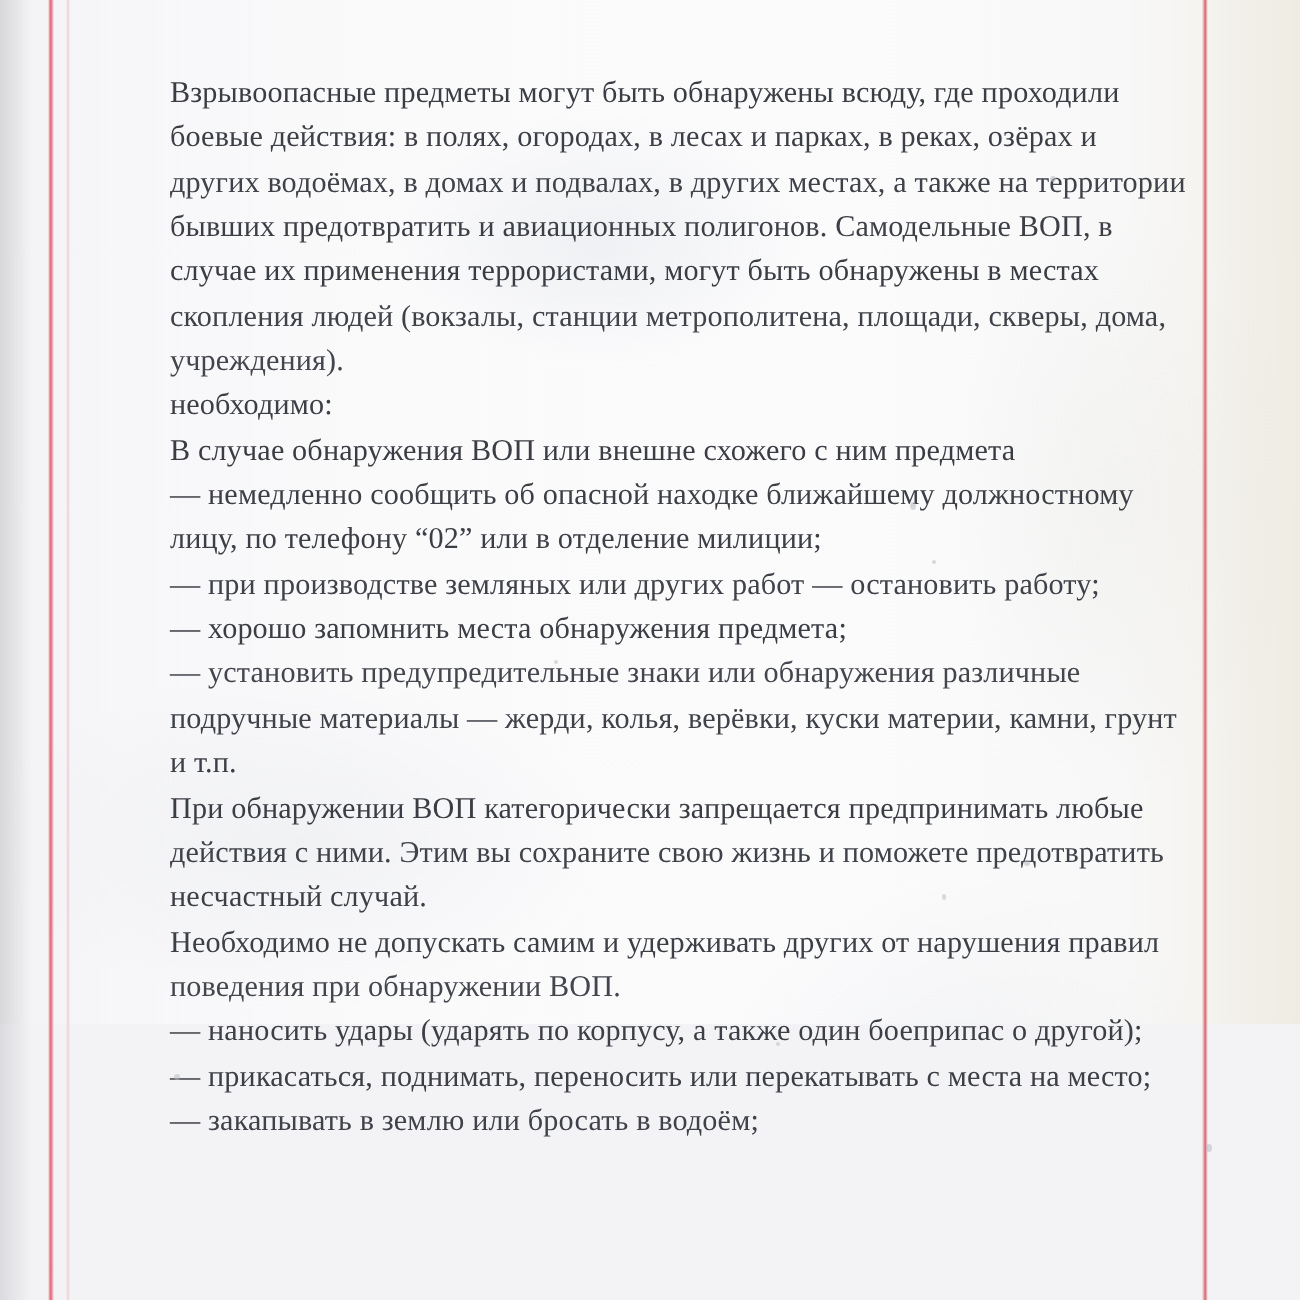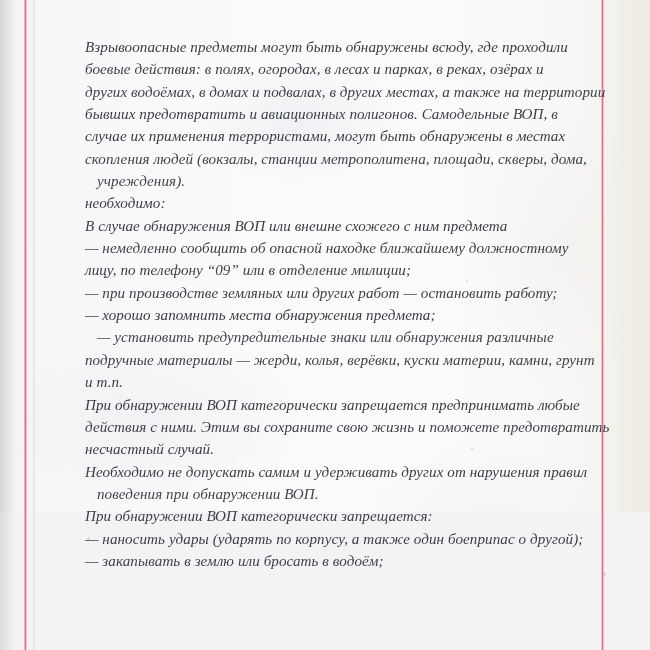--- a/index.html
+++ b/index.html
@@ -23,21 +23,20 @@
       linear-gradient(90deg,
         #ececed 0px,
         #f4f4f6 14px,
         #f7f7f9 60px,
         #fafaFb 200px,
         #fbfbfc 420px,
         #f8f8f8 560px,
         #f5f4f1 600px,
         #f1efe8 622px,
         #efece3 650px);
-    font-style: italic;
   }
 
   
   #scan-noise {
     position: absolute;
     inset: 0;
     pointer-events: none;
     background:
       radial-gradient(ellipse 150px 90px at 300px 120px, rgba(225,228,233,.45), rgba(255,255,255,0) 70%),
       radial-gradient(ellipse 220px 120px at 150px 420px, rgba(228,230,234,.40), rgba(255,255,255,0) 70%),
@@ -101,21 +100,21 @@
     font-size: 15.1px;
     line-height: 22.35px;
     color: #3c3f45;
     white-space: pre;
     letter-spacing: .005em;
     text-rendering: optimizeLegibility;
   }
   
   .doc-line:nth-child(3n)   { color: #3f4249; }
   .doc-line:nth-child(4n+1) { color: #3a3d43; }
-  .doc-line:nth-child(7n)   { color: #43464d; margin-left: 12px; }
+  .doc-line:nth-child(7n)   { color: #43464d; }
 
   
   .speck {
     position: absolute;
     background: #b9bcc3;
     border-radius: 50%;
     opacity: .55;
     pointer-events: none;
   }
 </style>
@@ -135,33 +134,33 @@
     <div class="doc-line">Взрывоопасные предметы могут быть обнаружены всюду, где проходили</div>
     <div class="doc-line">боевые действия: в полях, огородах, в лесах и парках, в реках, озёрах и</div>
     <div class="doc-line">других водоёмах, в домах и подвалах, в других местах, а также на территории</div>
     <div class="doc-line">бывших предотвратить и авиационных полигонов. Самодельные ВОП, в</div>
     <div class="doc-line">случае их применения террористами, могут быть обнаружены в местах</div>
     <div class="doc-line">скопления людей (вокзалы, станции метрополитена, площади, скверы, дома,</div>
     <div class="doc-line">учреждения).</div>
     <div class="doc-line">необходимо:</div>
     <div class="doc-line">В случае обнаружения ВОП или внешне схожего с ним предмета</div>
     <div class="doc-line">— немедленно сообщить об опасной находке ближайшему должностному</div>
-    <div class="doc-line">лицу, по телефону “09” или в отделение милиции;</div>
+    <div class="doc-line">лицу, по телефону “02” или в отделение милиции;</div>
     <div class="doc-line">— при производстве земляных или других работ — остановить работу;</div>
     <div class="doc-line">— хорошо запомнить места обнаружения предмета;</div>
     <div class="doc-line">— установить предупредительные знаки или обнаружения различные</div>
     <div class="doc-line">подручные материалы — жерди, колья, верёвки, куски материи, камни, грунт</div>
     <div class="doc-line">и т.п.</div>
     <div class="doc-line">При обнаружении ВОП категорически запрещается предпринимать любые</div>
     <div class="doc-line">действия с ними. Этим вы сохраните свою жизнь и поможете предотвратить</div>
     <div class="doc-line">несчастный случай.</div>
     <div class="doc-line">Необходимо не допускать самим и удерживать других от нарушения правил</div>
     <div class="doc-line">поведения при обнаружении ВОП.</div>
-    <div class="doc-line">При обнаружении ВОП категорически запрещается:</div>
     <div class="doc-line">— наносить удары (ударять по корпусу, а также один боеприпас о другой);</div>
+    <div class="doc-line">— прикасаться, поднимать, переносить или перекатывать с места на место;</div>
     <div class="doc-line">— закапывать в землю или бросать в водоём;</div>
   </div>
 
   <div class="speck" style="left:525px;top:88px;width:3px;height:3px;"></div>
   <div class="speck" style="left:455px;top:251px;width:3px;height:4px;"></div>
   <div class="speck" style="left:466px;top:280px;width:2px;height:2px;"></div>
   <div class="speck" style="left:512px;top:430px;width:3px;height:3px;"></div>
   <div class="speck" style="left:471px;top:447px;width:2px;height:3px;"></div>
   <div class="speck" style="left:87px;top:537px;width:3px;height:3px;"></div>
   <div class="speck" style="left:388px;top:521px;width:2px;height:2px;"></div>

